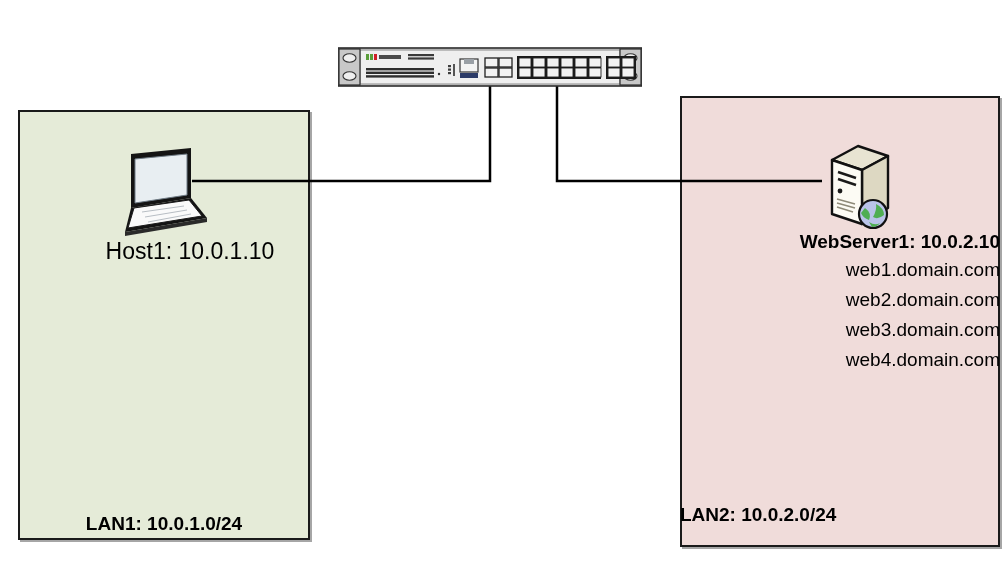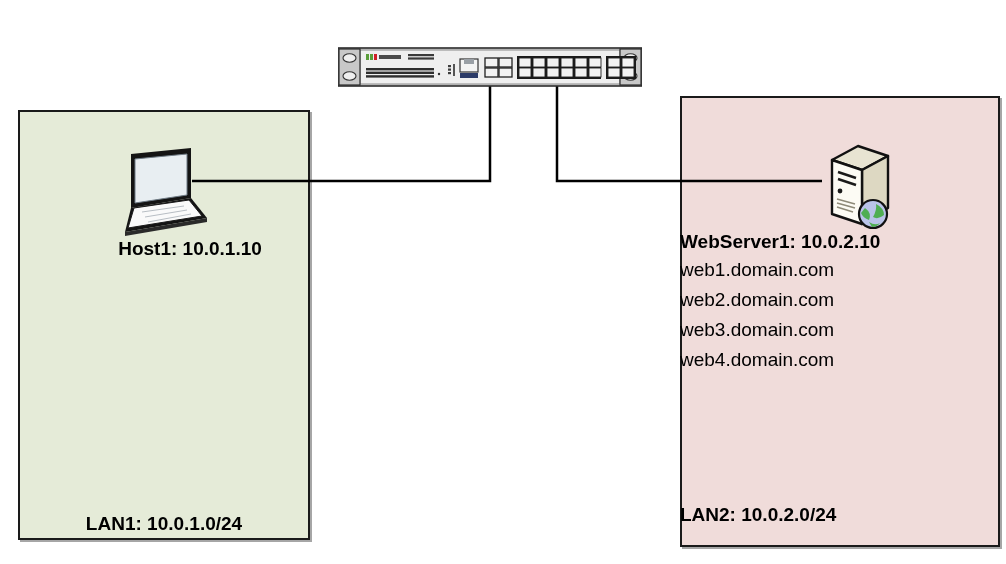--- a/index.html
+++ b/index.html
@@ -80,40 +80,40 @@
     top: 146px;
     width: 120px;
     height: 96px;
   }
   #host-label {
     position: absolute;
     left: 18px;
     top: 238px;
     width: 344px;
     text-align: center;
-    font-size: 19px;
-    font-weight: bold;
+    font-size: 23px;
+    font-weight: normal;
     color: #000000;
     white-space: nowrap;
   }
 
   
   #server-node {
     position: absolute;
     left: 812px;
     top: 142px;
     width: 92px;
     height: 92px;
   }
   #server-info {
     position: absolute;
     left: 680px;
     top: 229px;
     width: 320px;
-    text-align: left;
+    text-align: right;
   }
   #server-title {
     font-size: 19px;
     font-weight: bold;
     color: #000000;
     line-height: 26px;
     white-space: nowrap;
   }
   .domain-entry {
     font-size: 19px;

